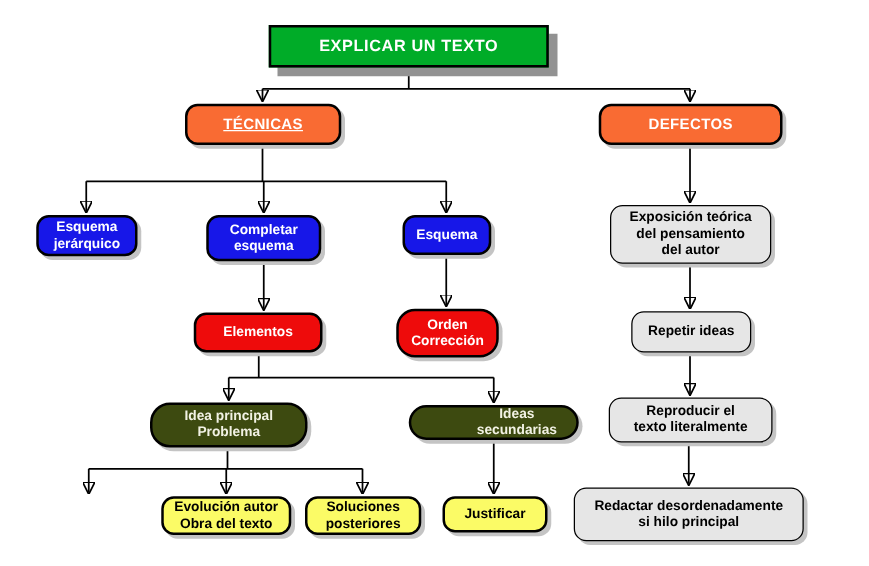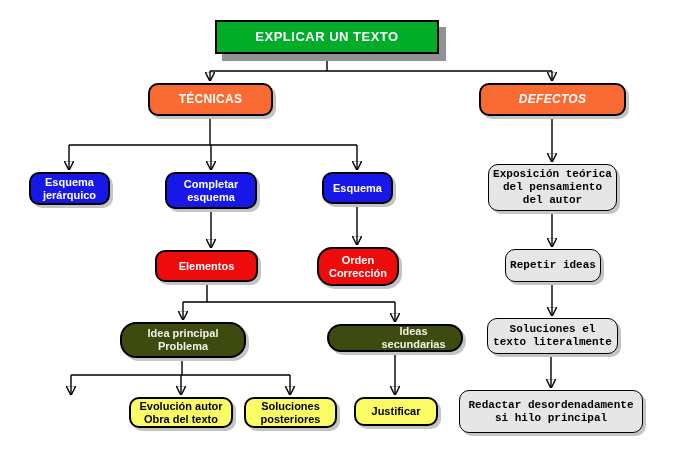--- a/index.html
+++ b/index.html
@@ -39,25 +39,25 @@
     box-shadow: 3px 3px 0 #c4c4c4;
     color: #ffffff;
   }
 
   .c-green  { background: #00AC28; }
   .c-orange { background: #F96B33; }
   .c-blue   { background: #1717E8; }
   .c-red    { background: #EE0B0B; }
   .c-olive  { background: #3D4A10; color: #f2f2e4; border-radius: 16px; }
   .c-yellow { background: #FBFB66; color: #000000; }
-  .c-gray   { background: #E6E6E6; color: #000000; font-family: Liberation Mono, monospace; }
+  .c-gray   { background: #E6E6E6; color: #000000; }
 
   .n-title      { left:215px; top:20px;  width:224px; height:34px; border-radius:0; font-size:13px; letter-spacing:.5px; box-shadow:7px 7px 0 #929292; }
-  .n-tecnicas   { left:148px; top:83px;  width:125px; height:33px; font-size:12px; letter-spacing:.3px; }
-  .n-defectos   { left:479px; top:83px;  width:147px; height:33px; font-size:12px; letter-spacing:.3px;font-style:italic; }
+  .n-tecnicas   { left:148px; top:83px;  width:125px; height:33px; font-size:12px; letter-spacing:.3px;text-decoration:underline; }
+  .n-defectos   { left:479px; top:83px;  width:147px; height:33px; font-size:12px; letter-spacing:.3px; }
   .n-esquema    { left:29px;  top:172px; width:81px;  height:33px; }
   .n-completar  { left:165px; top:172px; width:92px;  height:37px; }
   .n-redactar   { left:322px; top:172px; width:71px;  height:32px; }
   .n-elementos  { left:155px; top:250px; width:103px; height:32px; }
   .n-orden      { left:317px; top:247px; width:82px;  height:39px;border-radius:15px; }
   .n-idea       { left:120px; top:322px; width:126px; height:36px; }
   .n-ideassec   { left:327px; top:324px; width:136px; height:28px;padding-left:37px; }
   .n-antece     { left:22px;  top:397px; width:99px;  height:31px; }
   .n-evolucion  { left:129px; top:397px; width:104px; height:31px; }
   .n-soluciones { left:244px; top:397px; width:93px;  height:31px; }
@@ -125,18 +125,18 @@
   <div class="node c-yellow n-evolucion">Evolución autor
 Obra del texto</div>
   <div class="node c-yellow n-soluciones">Soluciones
 posteriores</div>
   <div class="node c-yellow n-justificar">Justificar</div>
 
   <div class="node c-gray n-exposicion">Exposición teórica
 del pensamiento
 del autor</div>
   <div class="node c-gray n-repetir">Repetir ideas</div>
-  <div class="node c-gray n-reproducir">Soluciones el
+  <div class="node c-gray n-reproducir">Reproducir el
 texto literalmente</div>
   <div class="node c-gray n-redacdes">Redactar desordenadamente
 si hilo principal</div>
 
 </div>
 
 </body></html>

